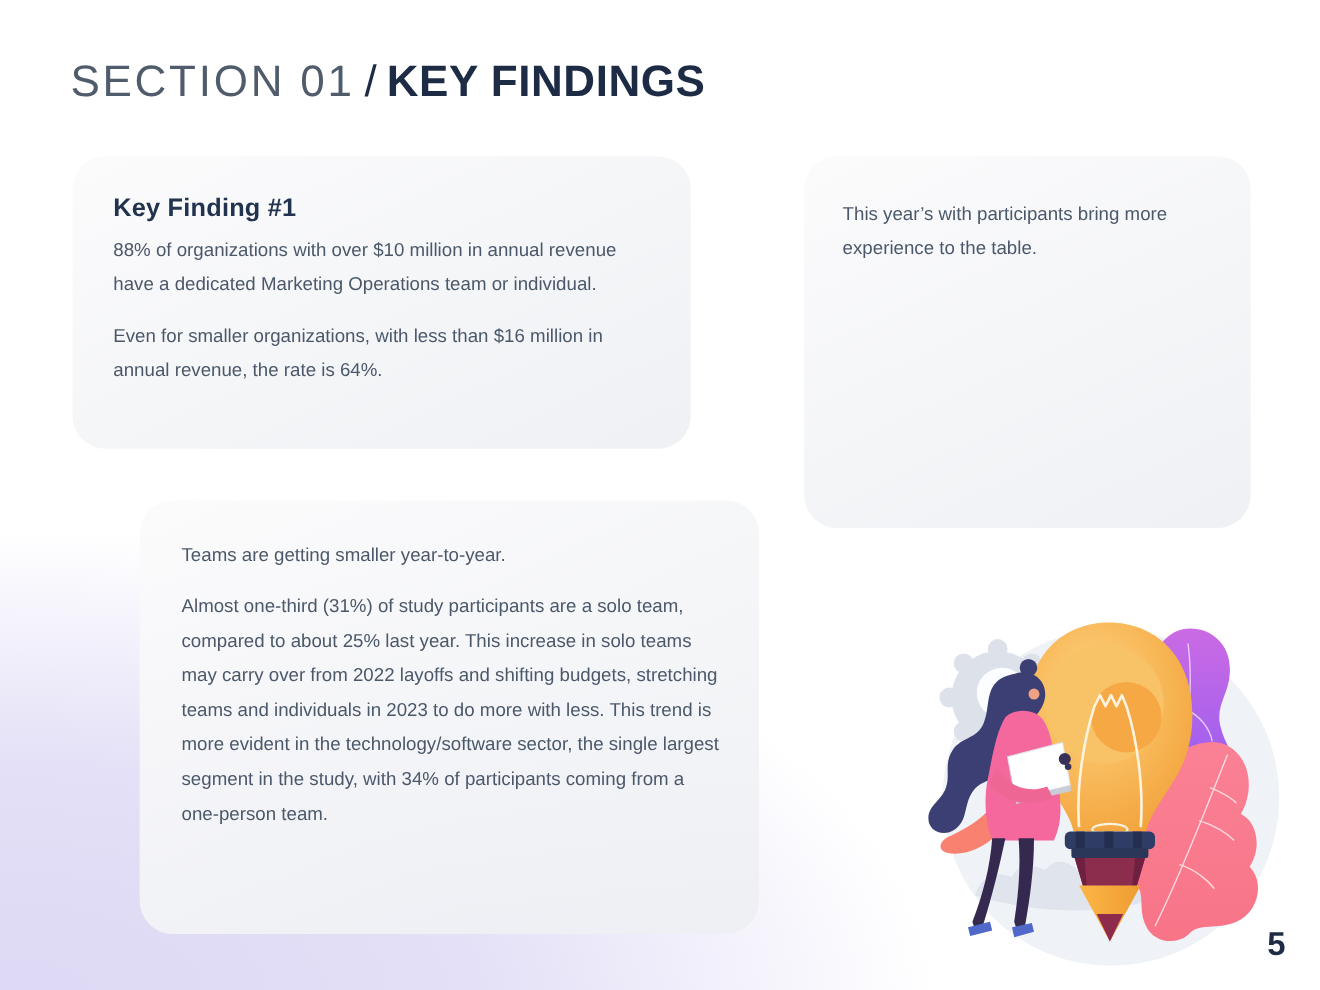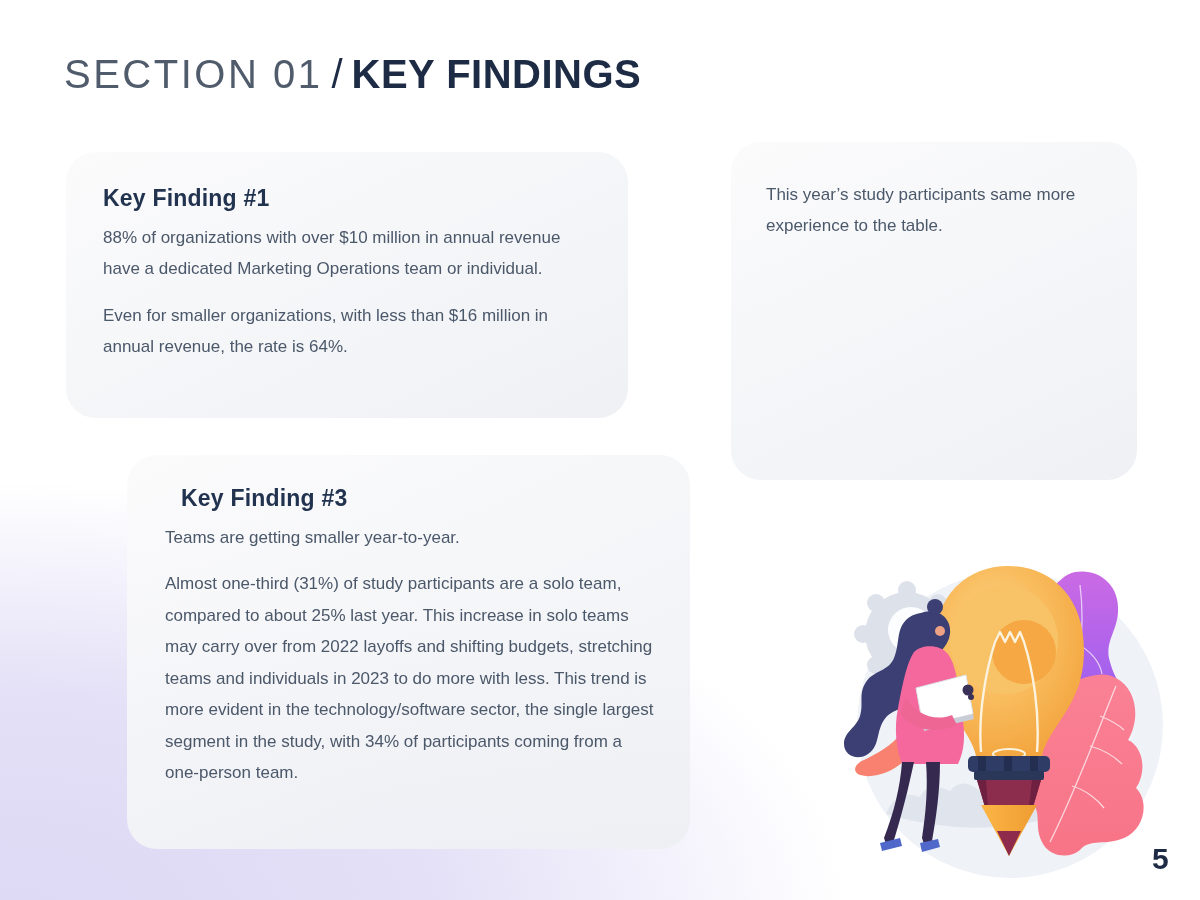--- a/index.html
+++ b/index.html
@@ -38,21 +38,21 @@
   .card h2 {
     margin: 0 0 10px 0;
     font-size: 23px; font-weight: 700;
     color: #22334f; letter-spacing: 0.2px;
   }
   .card p {
     margin: 4px 0 15px 0;
     font-size: 17px; line-height: 1.85;
     color: #4b586a;
   }
-  .card1 { left: 66px;  top: 152px; width: 562px; height: 266px; padding: 33px 28px 0 37px; }
+  .card1 { left: 66px;  top: 142px; width: 562px; height: 266px; padding: 33px 28px 0 37px; }
   .card2 { left: 731px; top: 142px; width: 406px; height: 338px; padding: 33px 30px 0 35px; }
   .card3 { left: 127px; top: 455px; width: 563px; height: 394px; padding: 30px 30px 0 38px; }
   .card3 h2 { margin-left: 16px; }
 
   
   .illustration {
     position: absolute; left: 828px; top: 550px;
     width: 372px; height: 338px; margin: 0;
   }
 
@@ -69,25 +69,24 @@
   <span class="label">SECTION 01</span><span class="slash">/</span><span class="title">KEY FINDINGS</span>
 </div>
 
 <section class="card card1">
   <h2>Key Finding #1</h2>
   <p>88% of organizations with over $10 million in annual revenue have a dedicated Marketing Operations team or individual.</p>
   <p>Even for smaller organizations, with less than $16 million in annual revenue, the rate is 64%.</p>
 </section>
 
 <section class="card card2">
-  <p>This year’s study participants same more experience to the table.</p>
+  <p>This year’s with participants bring more experience to the table.</p>
 </section>
 
 <section class="card card3">
-  <h2>Key Finding #3</h2>
   <p>Teams are getting smaller year-to-year.</p>
   <p>Almost one-third (31%) of study participants are a solo team, compared to about 25% last year. This increase in solo teams may carry over from 2022 layoffs and shifting budgets, stretching teams and individuals in 2023 to do more with less. This trend is more evident in the technology/software sector, the single largest segment in the study, with 34% of participants coming from a one-person team.</p>
 </section>
 
 <figure class="illustration">
   <svg width="372" height="338" viewBox="0 0 372 338" xmlns="http://www.w3.org/2000/svg">
     <defs>
       <radialGradient id="bulbGrad" cx="40%" cy="35%" r="75%">
         <stop offset="0%" stop-color="#fcd489"></stop>
         <stop offset="45%" stop-color="#f9bd5f"></stop>

